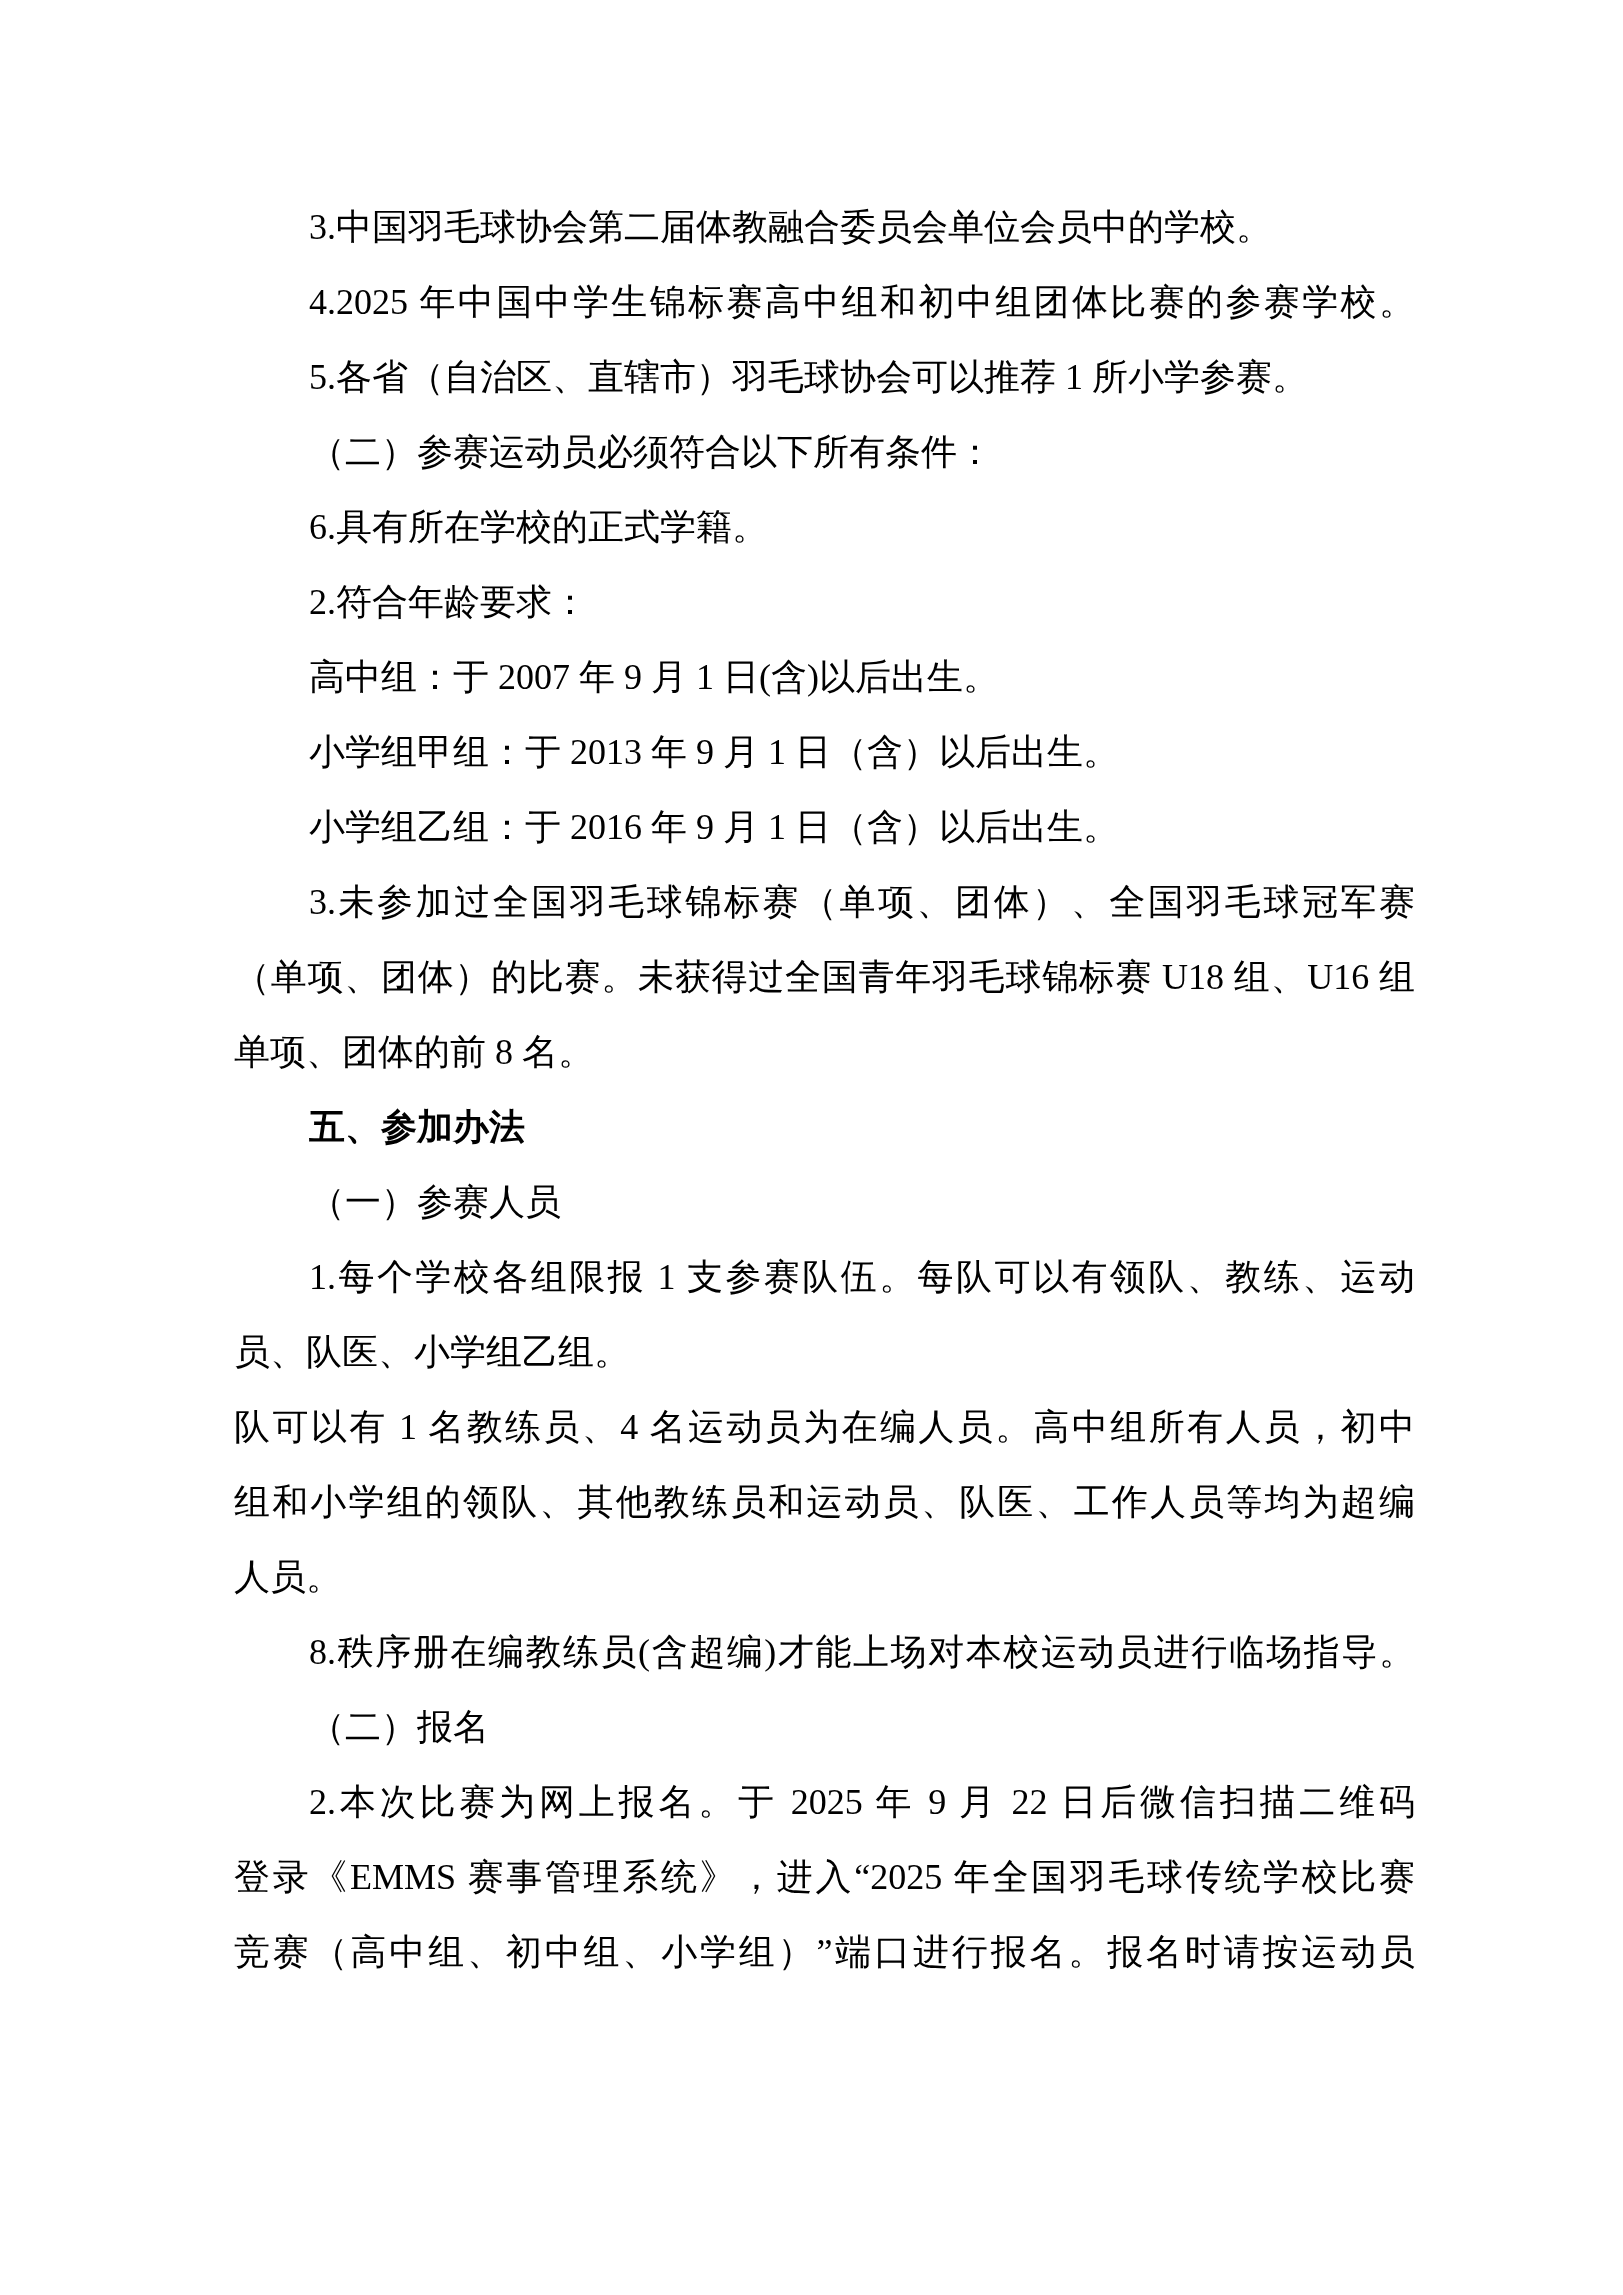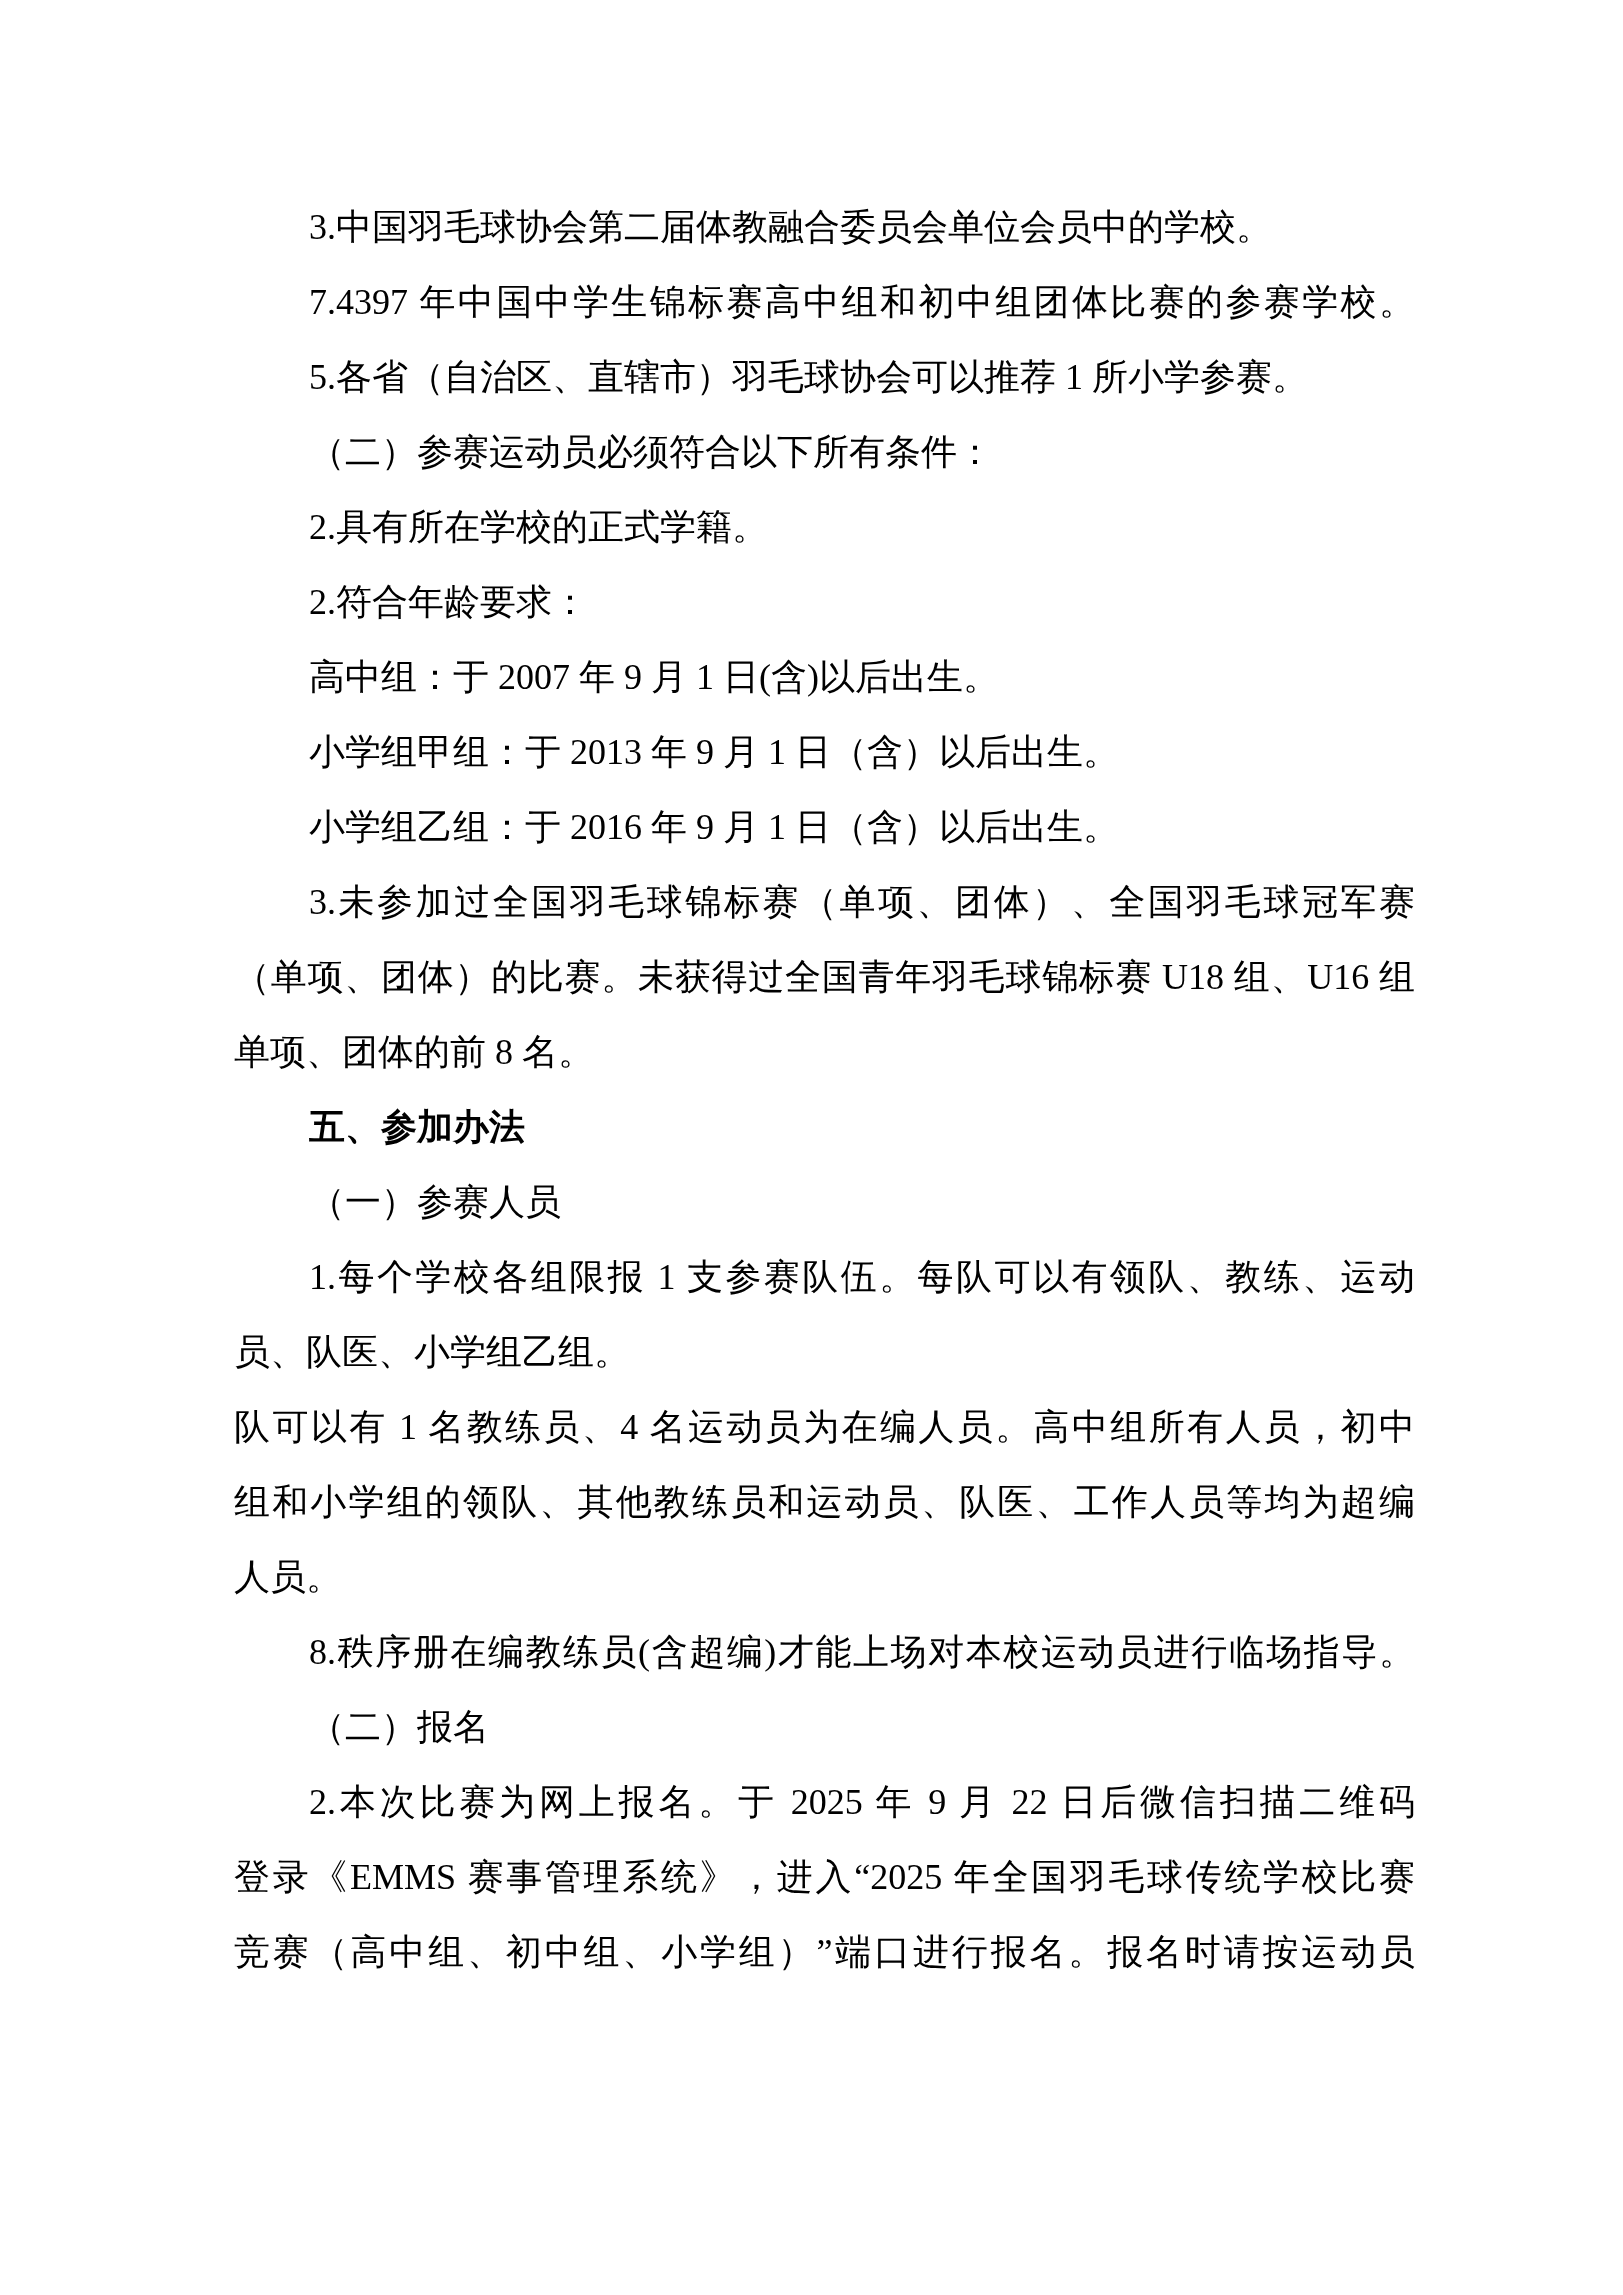--- a/index.html
+++ b/index.html
@@ -46,24 +46,24 @@
   .line.subheading {
     font-weight: normal;
   }
 </style>
 </head>
 <body>
 
 <div class="page" style="background: rgb(255, 255, 255); color: rgb(0, 0, 0);">
   <div class="content" id="doc-content">
       <div class="line body indent">3.中国羽毛球协会第二届体教融合委员会单位会员中的学校。</div>
-      <div class="line body indent fill">7.4397 年中国中学生锦标赛高中组和初中组团体比赛的参赛学校。</div>
+      <div class="line body indent fill">4.2025 年中国中学生锦标赛高中组和初中组团体比赛的参赛学校。</div>
       <div class="line body indent">5.各省（自治区、直辖市）羽毛球协会可以推荐 1 所小学参赛。</div>
       <div class="line subheading indent">（二）参赛运动员必须符合以下所有条件：</div>
-      <div class="line body indent">2.具有所在学校的正式学籍。</div>
+      <div class="line body indent">6.具有所在学校的正式学籍。</div>
       <div class="line body indent">2.符合年龄要求：</div>
       <div class="line body indent">高中组：于 2007 年 9 月 1 日(含)以后出生。</div>
       <div class="line body indent">小学组甲组：于 2013 年 9 月 1 日（含）以后出生。</div>
       <div class="line body indent">小学组乙组：于 2016 年 9 月 1 日（含）以后出生。</div>
       <div class="line body indent fill">3.未参加过全国羽毛球锦标赛（单项、团体）、全国羽毛球冠军赛</div>
       <div class="line body fill">（单项、团体）的比赛。未获得过全国青年羽毛球锦标赛 U18 组、U16 组</div>
       <div class="line body">单项、团体的前 8 名。</div>
       <div class="line heading indent">五、参加办法</div>
       <div class="line subheading indent">（一）参赛人员</div>
       <div class="line body indent fill">1.每个学校各组限报 1 支参赛队伍。每队可以有领队、教练、运动</div>

